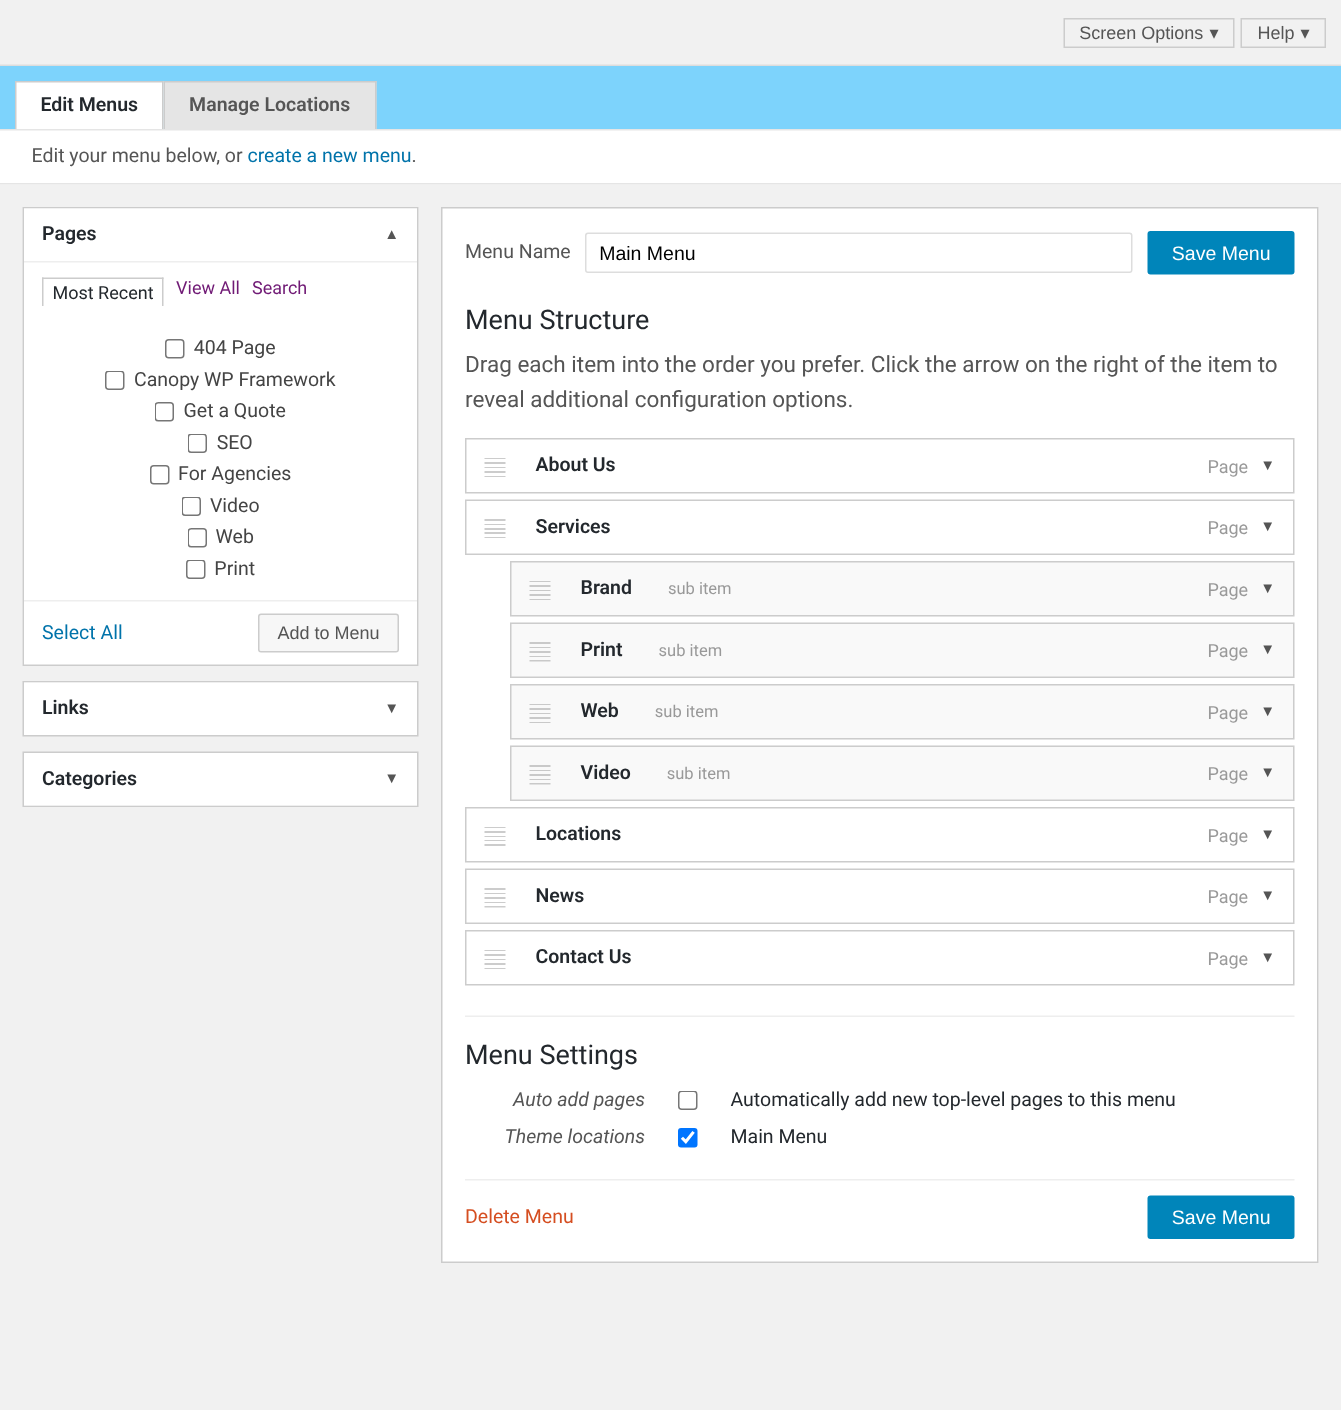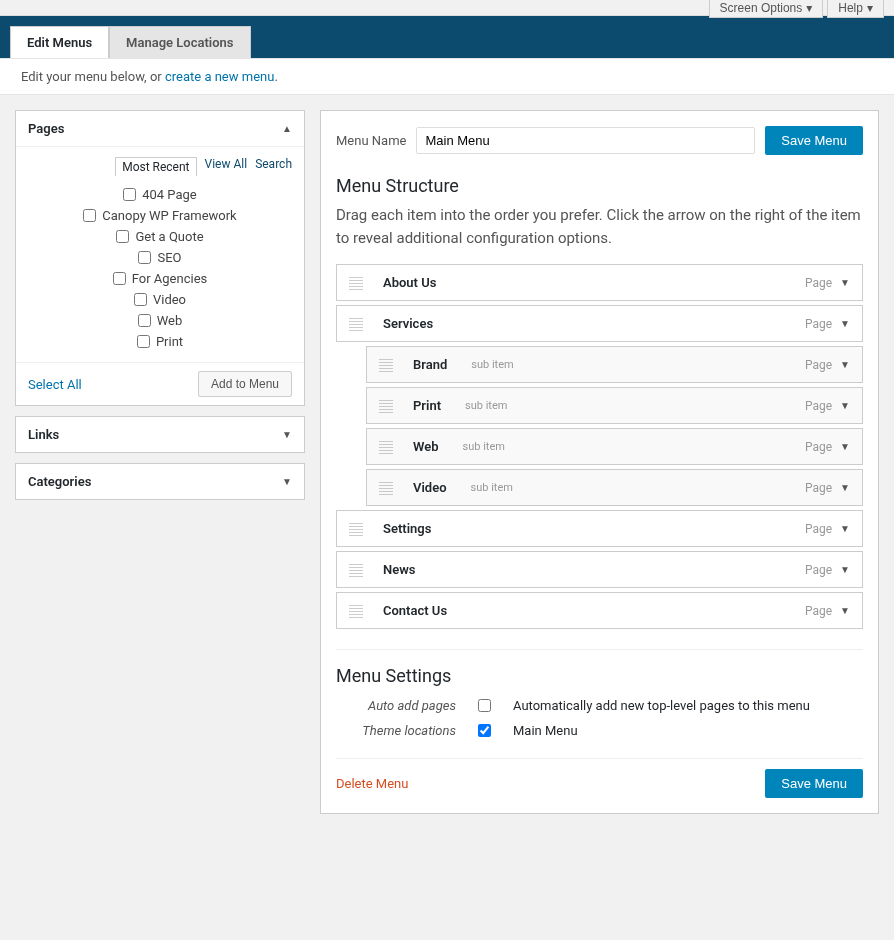--- a/index.html
+++ b/index.html
@@ -4,36 +4,36 @@
   <style>
     * { box-sizing: border-box; margin: 0; padding: 0; }
     body { font-family: -apple-system, BlinkMacSystemFont, "Segoe UI", Roboto, sans-serif; font-size: 13px; background: #f1f1f1; color: #444; }
 
     .top-bar {
       background: #f1f1f1;
       display: flex;
       justify-content: flex-end;
       align-items: center;
       padding: 0 10px;
-      height: 16px;
+      height: 44px;
       border-bottom: 1px solid #ddd;
     }
     .top-bar-btn {
       background: #f1f1f1;
       border: 1px solid #ccc;
       padding: 2px 10px;
       cursor: pointer;
       font-size: 12px;
       color: #555;
       display: flex; align-items: center; gap: 4px;
     }
 
     .tabs {
       display: flex;
-      background: #0c4a6e;
+      background: #7dd3fc;
       padding: 10px 0 0 10px;
       gap: 0;
     }
     .tab {
       padding: 8px 16px;
       border: 1px solid #ccc;
       border-bottom: none;
       cursor: pointer;
       font-size: 13px;
       font-weight: 600;
@@ -60,21 +60,21 @@
 
     .main-content {
       display: flex;
       gap: 15px;
       padding: 15px;
       align-items: flex-start;
     }
 
     
     .left-panel {
-      width: 290px;
+      width: 264px;
       flex-shrink: 0;
     }
     .accordion-section {
       background: #fff;
       border: 1px solid #ccc;
       margin-bottom: 10px;
     }
     .accordion-header {
       display: flex;
       justify-content: space-between;
@@ -88,26 +88,25 @@
     }
     .accordion-arrow {
       font-size: 10px;
       color: #555;
     }
     .accordion-body { padding: 10px 12px; border-top: 1px solid #eee; }
 
     .tabs-row {
       display: flex;
       gap: 8px;
-      margin-bottom: 8px;
-      justify-content: flex-end;
+      margin-bottom: 18px;
     }
     .tab-link {
       font-size: 12px;
-      color: #0c4a6e;
+      color: #701a75;
       cursor: pointer;
       text-decoration: none;
       border: none; background: none; padding: 0;
     }
     .tab-link.active-tab {
       border: 1px solid #ccc;
       border-bottom: none;
       background: #fff;
       padding: 2px 6px;
       color: #23282d;
@@ -469,21 +468,21 @@
         </div>
         <div class="menu-item-right">
           <span class="menu-item-type">Page</span>
           <span class="chevron-icon">▼</span>
         </div>
       </div>
 
       <div class="menu-item">
         <div class="menu-item-left">
           <span class="drag-handle"></span>
-          <span>Settings</span>
+          <span>Locations</span>
         </div>
         <div class="menu-item-right">
           <span class="menu-item-type">Page</span>
           <span class="chevron-icon">▼</span>
         </div>
       </div>
 
       <div class="menu-item">
         <div class="menu-item-left">
           <span class="drag-handle"></span>

